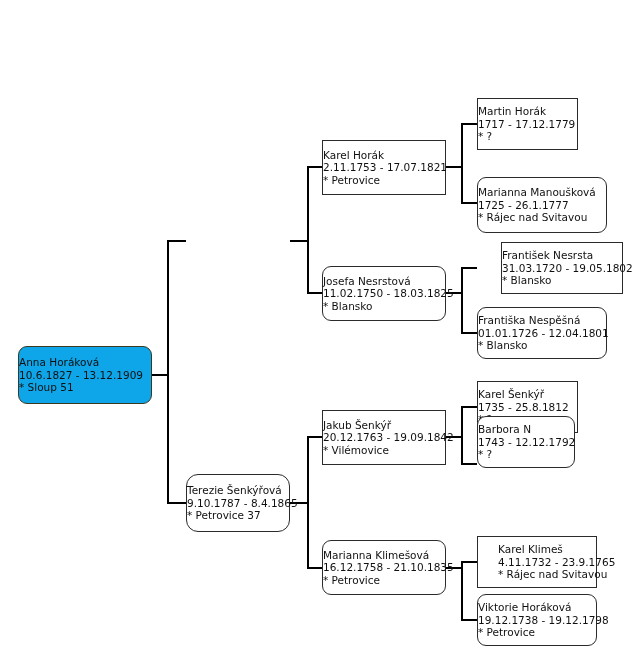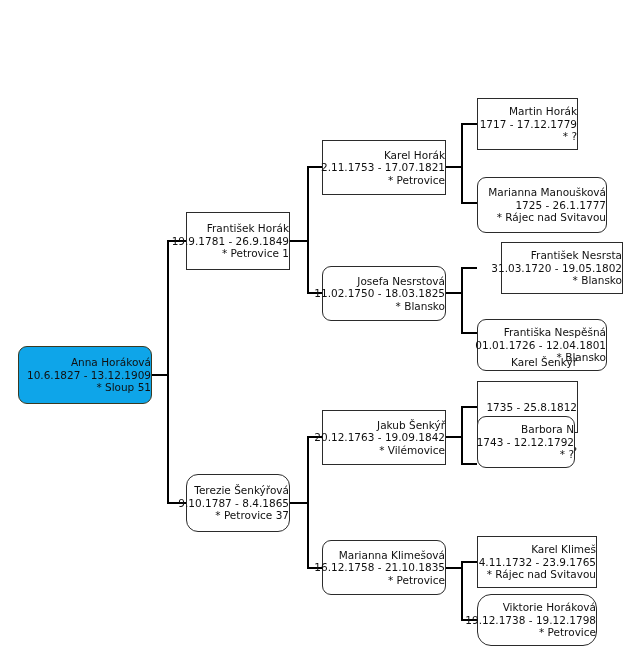--- a/index.html
+++ b/index.html
@@ -20,21 +20,21 @@
     width: 632px;
     height: 664px;
   }
   .node {
     position: absolute;
     box-sizing: border-box;
     border: 1px solid #2b2b2b;
     background: #ffffff;
     display: flex;
     flex-direction: column;
-    align-items: flex-end;
+    align-items: flex-start;
     justify-content: center;
     text-align: center;
     color: #101010;
     line-height: 1.18;
     z-index: 3;
     white-space: nowrap;
   }
   .node.female {
     border-radius: 9px;
   }
@@ -94,25 +94,20 @@
     <path d="M 446 568 L 462 568 L 462 562 L 477 562"></path>
     <path d="M 462 568 L 462 620 L 477 620"></path>
   </svg>
 
   <div class="node root female" style="left:18px; top:346px; width:134px; height:58px;">
     <div class="nm">Anna Horáková</div>
     <div class="dt">10.6.1827 - 13.12.1909</div>
     <div class="pl">* Sloup 51</div>
   </div>
 
-  <div class="node male" style="left:186px; top:212px; width:104px; height:58px;">
-    <div class="nm">František Horák</div>
-    <div class="dt">19.9.1781 - 26.9.1849</div>
-    <div class="pl">* Petrovice 1</div>
-  </div>
 
   <div class="node female" style="left:186px; top:474px; width:104px; height:58px;border-radius:12px;">
     <div class="nm">Terezie Šenkýřová</div>
     <div class="dt">9.10.1787 - 8.4.1865</div>
     <div class="pl">* Petrovice 37</div>
   </div>
 
   <div class="node male" style="left:322px; top:140px; width:124px; height:55px;">
     <div class="nm">Karel  Horák</div>
     <div class="dt">2.11.1753 - 17.07.1821</div>
@@ -148,43 +143,43 @@
     <div class="dt">1725 - 26.1.1777</div>
     <div class="pl">* Rájec nad Svitavou</div>
   </div>
 
   <div class="node male" style="left:477px; top:242px; width:122px; height:52px;margin-left:24px;">
     <div class="nm">František Nesrsta</div>
     <div class="dt">31.03.1720 - 19.05.1802</div>
     <div class="pl">* Blansko</div>
   </div>
 
-  <div class="node female" style="left:477px; top:307px; width:130px; height:52px;margin-top:12px;">
+  <div class="node female" style="left:477px; top:307px; width:130px; height:52px;">
     <div class="nm">Františka Nespěšná</div>
     <div class="dt">01.01.1726 - 12.04.1801</div>
     <div class="pl">* Blansko</div>
   </div>
 
-  <div class="node male" style="left:477px; top:381px; width:101px; height:52px;gap:32px;">
+  <div class="node male" style="left:477px; top:381px; width:101px; height:52px;">
     <div class="nm">Karel Šenkýř</div>
     <div class="dt">1735 - 25.8.1812</div>
     <div class="pl">* ?</div>
   </div>
 
   <div class="node female" style="left:477px; top:416px; width:98px; height:52px;">
     <div class="nm">Barbora N</div>
     <div class="dt">1743 - 12.12.1792</div>
     <div class="pl">* ?</div>
   </div>
 
-  <div class="node male" style="left:477px; top:536px; width:120px; height:52px;">
+  <div class="node male" style="left:477px; top:536px; width:120px; height:52px;padding-left:20px;">
     <div class="nm">Karel Klimeš</div>
     <div class="dt">4.11.1732 - 23.9.1765</div>
     <div class="pl">* Rájec nad Svitavou</div>
   </div>
 
-  <div class="node female" style="left:477px; top:594px; width:120px; height:52px;border-radius:14px;">
+  <div class="node female" style="left:477px; top:594px; width:120px; height:52px;">
     <div class="nm">Viktorie Horáková</div>
     <div class="dt">19.12.1738 - 19.12.1798</div>
     <div class="pl">* Petrovice</div>
   </div>
 
 </div>
 
 </body></html>

